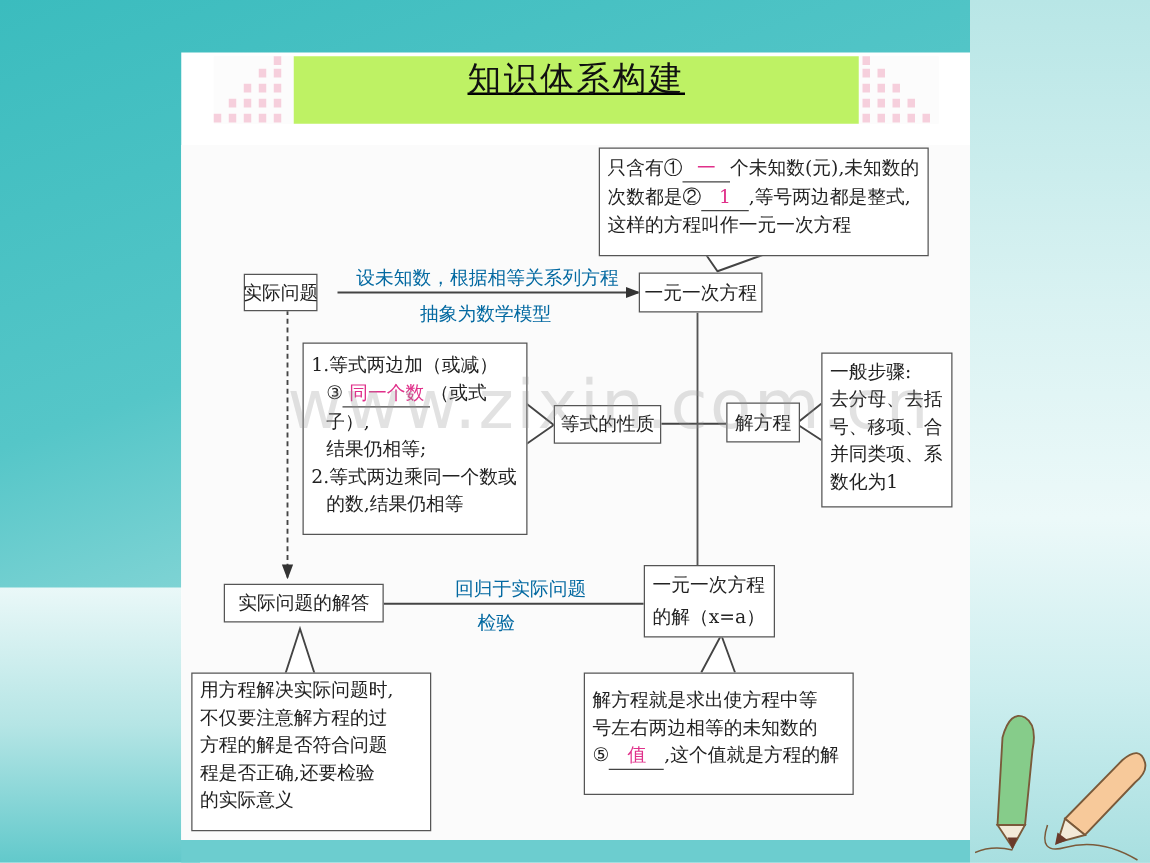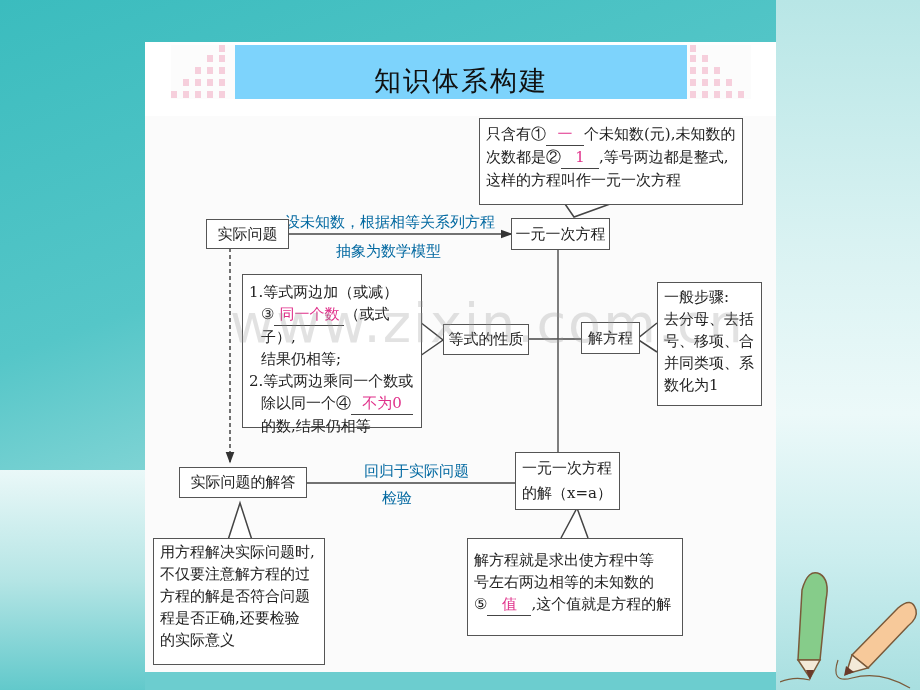--- a/index.html
+++ b/index.html
@@ -19,22 +19,22 @@
   .card {
     position:absolute; left:145px; top:42px; width:631px; height:630px;
     background:#ffffff;
   }
   .title-band {
     position:absolute; left:26px; top:3px; width:580px; height:54px;
     background:#fcfcfc;
   }
   .title-pink {
     position:absolute; left:90px; top:3px; width:452px; height:54px;
-    background:#7dd3fc;
-    display:flex; align-items:flex-end; justify-content:center;
+    background:#bef264;
+    display:flex; align-items:flex-start; justify-content:center;text-decoration:underline;
   }
   .title-text {
     font-family:"DejaVu Sans","Liberation Sans",sans-serif;
     font-size:27px; letter-spacing:2px; color:#111;
   }
   .dots { position:absolute; top:3px; width:60px; height:54px; }
   .dot { position:absolute; width:6px; height:7px; background:#f6cfdc; }
   .panel {
     position:absolute; left:0; top:74px; width:631px; height:556px;
     background:#fbfbfb;
@@ -140,21 +140,21 @@
   <polyline points="228,540 240,503 252,540" fill="#fff" stroke="#444" stroke-width="1.5"></polyline>
 
   <polyline points="561,538 577,508 588,538" fill="#fff" stroke="#444" stroke-width="1.5"></polyline>
 </svg>
 
 <div class="label" style="left:285px; top:213px;">设未知数，根据相等关系列方程</div>
 <div class="label" style="left:336px; top:242px;">抽象为数学模型</div>
 <div class="label" style="left:364px; top:462px;">回归于实际问题</div>
 <div class="label" style="left:382px; top:489px;">检验</div>
 
-<div class="box" style="left:206px; top:219px; width:83px; height:30px;">
+<div class="box" style="left:195px; top:219px; width:59px; height:30px;">
   <span>实际问题</span>
 </div>
 <div class="box" style="left:511px; top:218px; width:99px; height:32px;">
   <span>一元一次方程</span>
 </div>
 <div class="box" style="left:443px; top:324px; width:86px; height:31px;">
   <span>等式的性质</span>
 </div>
 <div class="box" style="left:581px; top:322px; width:59px; height:32px;">
   <span>解方程</span>
@@ -171,33 +171,32 @@
   <div><span>只含有①</span><span class="ans" style="width:38px;">一</span><span>个未知数(元),未知数的</span></div>
   <div><span>次数都是②</span><span class="ans" style="width:38px;">1</span><span>,等号两边都是整式,</span></div>
   <div>这样的方程叫作一元一次方程</div>
 </div>
 
 <div class="callout" style="left:242px; top:274px; width:180px; height:154px; padding-top:6px;">
   <div>1.等式两边加（或减）</div>
   <div style="padding-left:12px;"><span>③</span><span class="ans" style="width:70px;">同一个数</span><span>（或式子）,</span></div>
   <div style="padding-left:12px;">结果仍相等;</div>
   <div>2.等式两边乘同一个数或</div>
-  <div style="padding-left:12px;"><span>除以同一个④</span><span class="ans" style="width:62px;">不为0</span></div>
   <div style="padding-left:12px;">的数,结果仍相等</div>
 </div>
 
 <div class="callout" style="left:657px; top:282px; width:105px; height:124px; padding-top:3px;">
   <div>一般步骤:</div>
   <div>去分母、去括</div>
   <div>号、移项、合</div>
   <div>并同类项、系</div>
   <div>数化为1</div>
 </div>
 
-<div class="callout" style="left:153px; top:538px; width:172px; height:127px; padding-top:2px;">
+<div class="callout" style="left:153px; top:538px; width:192px; height:127px; padding-top:2px;">
   <div>用方程解决实际问题时,</div>
   <div>不仅要注意解方程的过</div>
   <div>方程的解是否符合问题</div>
   <div>程是否正确,还要检验</div>
   <div>的实际意义</div>
 </div>
 
 <div class="callout" style="left:467px; top:538px; width:216px; height:98px; padding-top:10px;">
   <div>解方程就是求出使方程中等</div>
   <div>号左右两边相等的未知数的</div>

